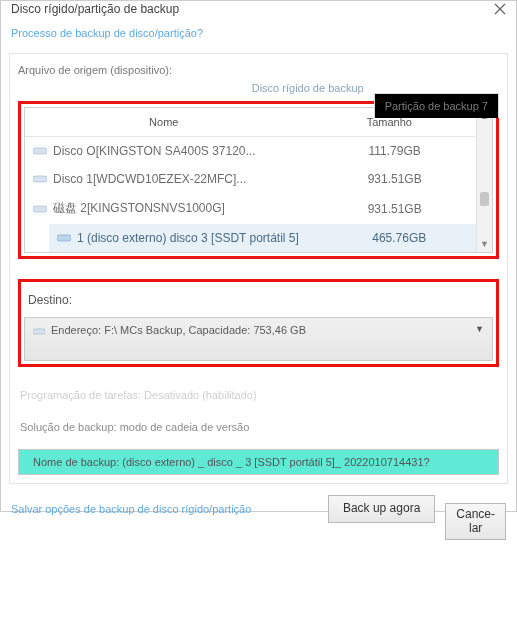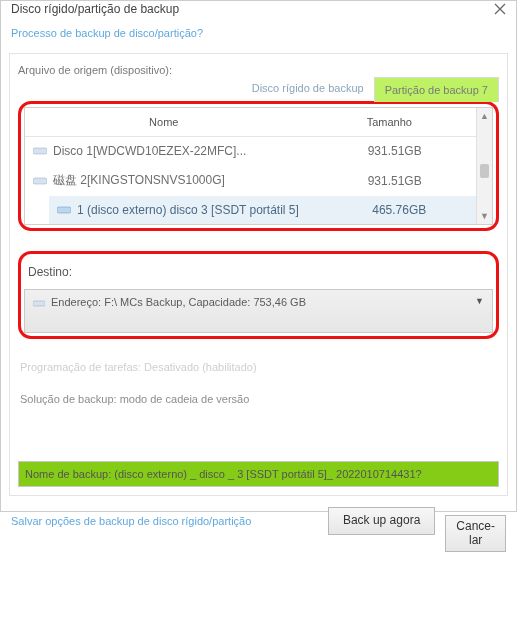--- a/index.html
+++ b/index.html
@@ -7,22 +7,22 @@
   .dialog { width: 517px; height: 512px; border: 1px solid #ccc; display: flex; flex-direction: column; }
   .titlebar { height: 30px; display: flex; align-items: center; padding: 0 8px 0 10px; font-size: 12px; color: #444; }
   .titlebar .title { flex: 1; }
   .titlebar .close { width: 16px; height: 16px; display: flex; align-items: center; justify-content: center; color: #555; cursor: pointer; font-size: 14px; }
   .sep { height: 1px; background: #ddd; }
   .breadcrumb { padding: 10px 10px 6px 10px; font-size: 11px; color: #5fa8dd; }
   .main { flex: 1; margin: 8px 8px 0 8px; border: 1px solid #e3e3e3; padding: 10px 8px 8px 8px; display: flex; flex-direction: column; }
   .section-label { font-size: 11px; color: #7a7a7a; }
   .tabs { display: flex; justify-content: flex-end; gap: 0; font-size: 11px; }
   .tab { padding: 6px 10px; color: #8aa5bd; }
-  .tab.active { border: 1px solid #d9d9d9; border-bottom: none; background: #bef264; color: #7a7a7a; position: relative; top: 1px; }
-  .redbox { border: 3px solid #e11; border-radius: 13px; padding: 3px; }
+  .tab.active { border: 1px solid #d9d9d9; border-bottom: none; background: #000000; color: #7a7a7a; position: relative; top: 17px; }
+  .redbox { border: 3px solid #e11; border-radius: 0; padding: 3px; }
   .disk-table-wrap { border: 1px solid #d0d0d0; background: #fff; display: flex; }
   .disk-table { flex: 1; }
   .disk-head { display: flex; border-bottom: 1px solid #e5e5e5; font-size: 11px; color: #555; }
   .disk-head .col-name { flex: 1.6; text-align: center; padding: 8px 0; }
   .disk-head .col-size { flex: 1; text-align: center; padding: 8px 0; }
   .disk-row { display: flex; align-items: center; font-size: 12px; color: #6d6d6d; padding: 7px 0 7px 8px; }
   .disk-row.selected { background: #e9f1f8; color: #4a6a86; margin-left: 24px; }
   .disk-row .icon { width: 16px; height: 10px; margin-right: 4px; }
   .disk-row .icon svg { display: block; }
   .disk-row .name { flex: 1.6; white-space: nowrap; overflow: hidden; text-overflow: ellipsis; }
@@ -31,21 +31,21 @@
   .scroll-arrow { width: 16px; height: 16px; display: flex; align-items: center; justify-content: center; color: #888; font-size: 9px; }
   .scroll-thumb { width: 9px; height: 14px; background: #c7c7c7; border-radius: 2px; margin-bottom: 30px; }
   .gap { height: 20px; }
   .dest-block { }
   .dest-label { font-size: 12px; color: #555; padding: 8px 4px 10px 4px; }
   .dest-select { border: 1px solid #c9c9c9; background: linear-gradient(#f0f0f0,#e6e6e6); height: 44px; display: flex; align-items: flex-start; padding: 6px 8px; position: relative; font-size: 11px; color: #5b5b5b; }
   .dest-select .dest-ico { width: 14px; height: 10px; margin-right: 4px; margin-top: 2px; }
   .dest-select .chev { position: absolute; right: 8px; top: 6px; font-size: 9px; color: #555; }
   .faded-row { font-size: 11px; color: #cfcfcf; padding: 22px 2px 8px 2px; }
   .label-row { font-size: 11px; color: #8d8d8d; padding: 12px 2px 6px 2px; }
-  .name-input { width: 100%; border: 1px solid #c7c7c7; padding: 6px 6px; font-size: 11px; color: #555; background: #84cc16; margin-top: 40px; }
+  .name-input { width: 100%; border: 1px solid #c7c7c7; padding: 6px 14px; font-size: 11px; color: #555; background: #5eead4; }
   .footer { height: 50px; display: flex; align-items: center; padding: 0 10px; }
   .footer .link { font-size: 11px; color: #5fa8dd; flex: 1; text-decoration: underline dotted transparent; }
   .btn { border: 1px solid #b8b8b8; background: linear-gradient(#f7f7f7,#e7e7e7); font-size: 12px; color: #333; padding: 6px 14px; min-width: 58px; text-align: center; margin-left: 10px; cursor: pointer; line-height: 1.1; }
   .btn.small { padding: 4px 10px; }
 </style>
 </head>
 <body>
 
 <div class="dialog">
   <div class="titlebar">
@@ -68,20 +68,29 @@
     </div>
 
     <div class="redbox">
       <div class="disk-table-wrap">
         <div class="disk-table">
           <div class="disk-head">
             <div class="col-name">Nome</div>
             <div class="col-size">Tamanho</div>
           </div>
 
+          <div class="disk-row">
+            <span class="icon">
+                <svg width="14" height="9">
+                  <rect x="0" y="2" width="14" height="6" rx="2" fill="#d7e2ee" stroke="#9cb6d0" stroke-width="0.6"></rect>
+                </svg>
+              </span>
+            <span class="name">Disco O[KINGSTON SA400S 37120...</span>
+            <span class="size">111.79GB</span>
+          </div>
           <div class="disk-row">
             <span class="icon">
                 <svg width="14" height="9">
                   <rect x="0" y="2" width="14" height="6" rx="2" fill="#d7e2ee" stroke="#9cb6d0" stroke-width="0.6"></rect>
                 </svg>
               </span>
             <span class="name">Disco 1[WDCWD10EZEX-22MFC]...</span>
             <span class="size">931.51GB</span>
           </div>
           <div class="disk-row">

